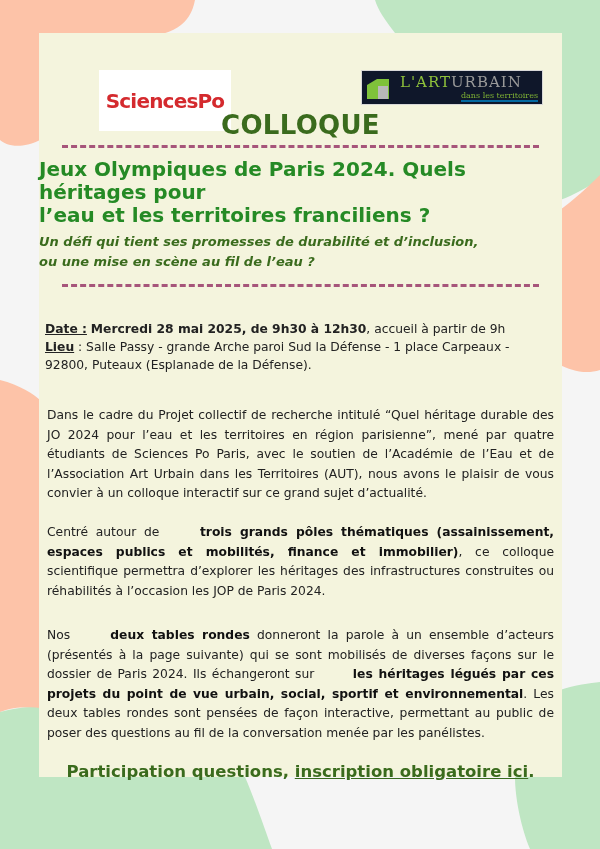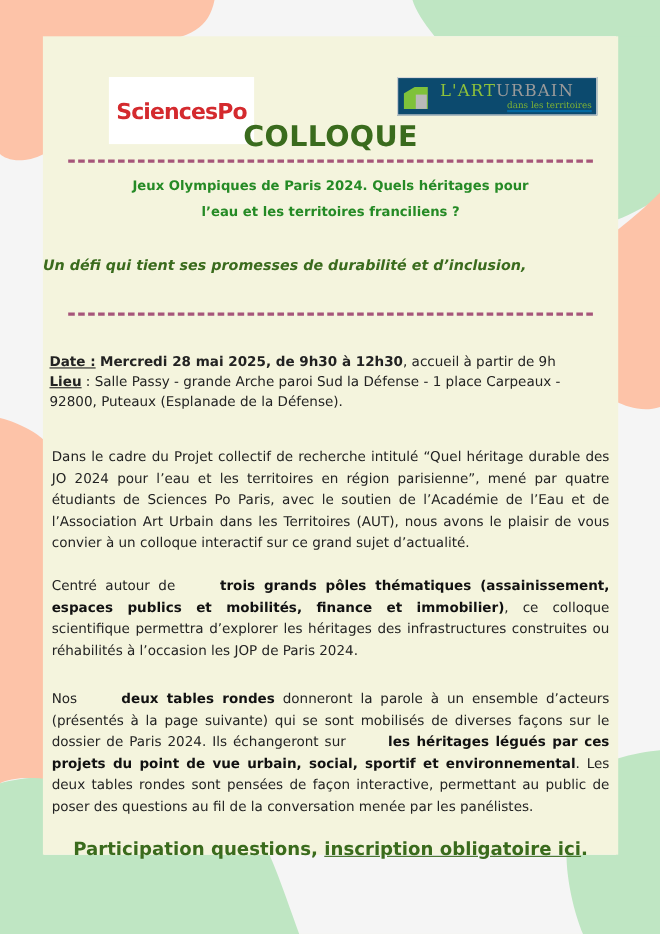--- a/index.html
+++ b/index.html
@@ -31,21 +31,21 @@
   .logo-ae .circle {
     width:40px; height:40px; border-radius:50%;
     background:radial-gradient(circle, #7b8fc0 0%, #35538f 55%, #2d4782 100%);
     box-shadow: inset 0 0 0 3px #4a65a0;
   }
   .logo-ae .cap {
     font-family:"DejaVu Serif", serif; font-style:italic; font-size:7px; color:#222; margin-top:2px;
   }
   .logo-au {
     position:absolute; left:322px; top:22px; width:180px; height:33px;
-    background:#0c4a6e; border:1px solid #d8d8d8;
+    background:#0f172a; border:1px solid #d8d8d8;
   }
   .logo-au .house {
     position:absolute; left:5px; top:6px; width:22px; height:22px;
   }
   .logo-au .t1 {
     position:absolute; left:38px; top:2px; font-family:"DejaVu Serif", serif;
     font-size:15px; letter-spacing:1px; color:#8fc23b;
   }
   .logo-au .t1 .g { color:#9a9a9a; }
   .logo-au .t2 {
@@ -54,22 +54,22 @@
   }
   .title {
     position:absolute; top:77px; left:0; right:0; text-align:center;
     font-size:26px; font-weight:bold; color:#3a6b1d; letter-spacing:0.3px;
   }
   .dash {
     position:absolute; left:23px; right:23px; height:0;
     border-top:3px dashed #a6557a;
   }
   .subtitle {
-    position:absolute; top:125px; left:0; right:0; text-align:center;
-    font-size:12px; font-weight:bold; color:#258a25; line-height:23px;
+    position:absolute; top:125px; left:0; right:0; 
+    font-size:20px; font-weight:bold; color:#258a25; line-height:23px;
   }
   .tagline {
     position:absolute; top:199px; left:0; right:0; 
     font-size:13px; font-weight:bold; font-style:italic; color:#3a6b1d; line-height:20px;
   }
   .info {
     position:absolute; top:287px; left:6px; right:8px;
     font-size:12.3px; color:#222; line-height:18px;
   }
   .info u { font-weight:bold; }
@@ -116,20 +116,21 @@
   <div class="title">COLLOQUE</div>
   <div class="dash" style="top:112px"></div>
 
   <div class="subtitle">
     <div>Jeux Olympiques de Paris 2024. Quels héritages pour</div>
     <div>l’eau et les territoires franciliens ?</div>
   </div>
 
   <div class="tagline">
     <div>Un défi qui tient ses promesses de durabilité et d’inclusion,</div>
+    <div>ou une mise en scène au fil de l’eau ?</div>
   </div>
   <div class="dash" style="top:251px"></div>
 
   <div class="info">
     <div><u>Date :</u> <b>Mercredi 28 mai 2025, de 9h30 à 12h30</b><span>, accueil à partir de 9h</span></div>
     <div><u>Lieu</u><span> : Salle Passy - grande Arche paroi Sud la Défense - 1 place Carpeaux - 92800, Puteaux (Esplanade de la Défense).</span></div>
   </div>
 
   <div class="para" style="top:373px">Dans le cadre du Projet collectif de recherche intitulé “Quel héritage durable des JO 2024 pour l’eau et les territoires en région parisienne”, mené par quatre étudiants de Sciences Po Paris, avec le soutien de l’Académie de l’Eau et de l’Association Art Urbain dans les Territoires (AUT), nous avons le plaisir de vous convier à un colloque interactif sur ce grand sujet d’actualité.</div>
 

